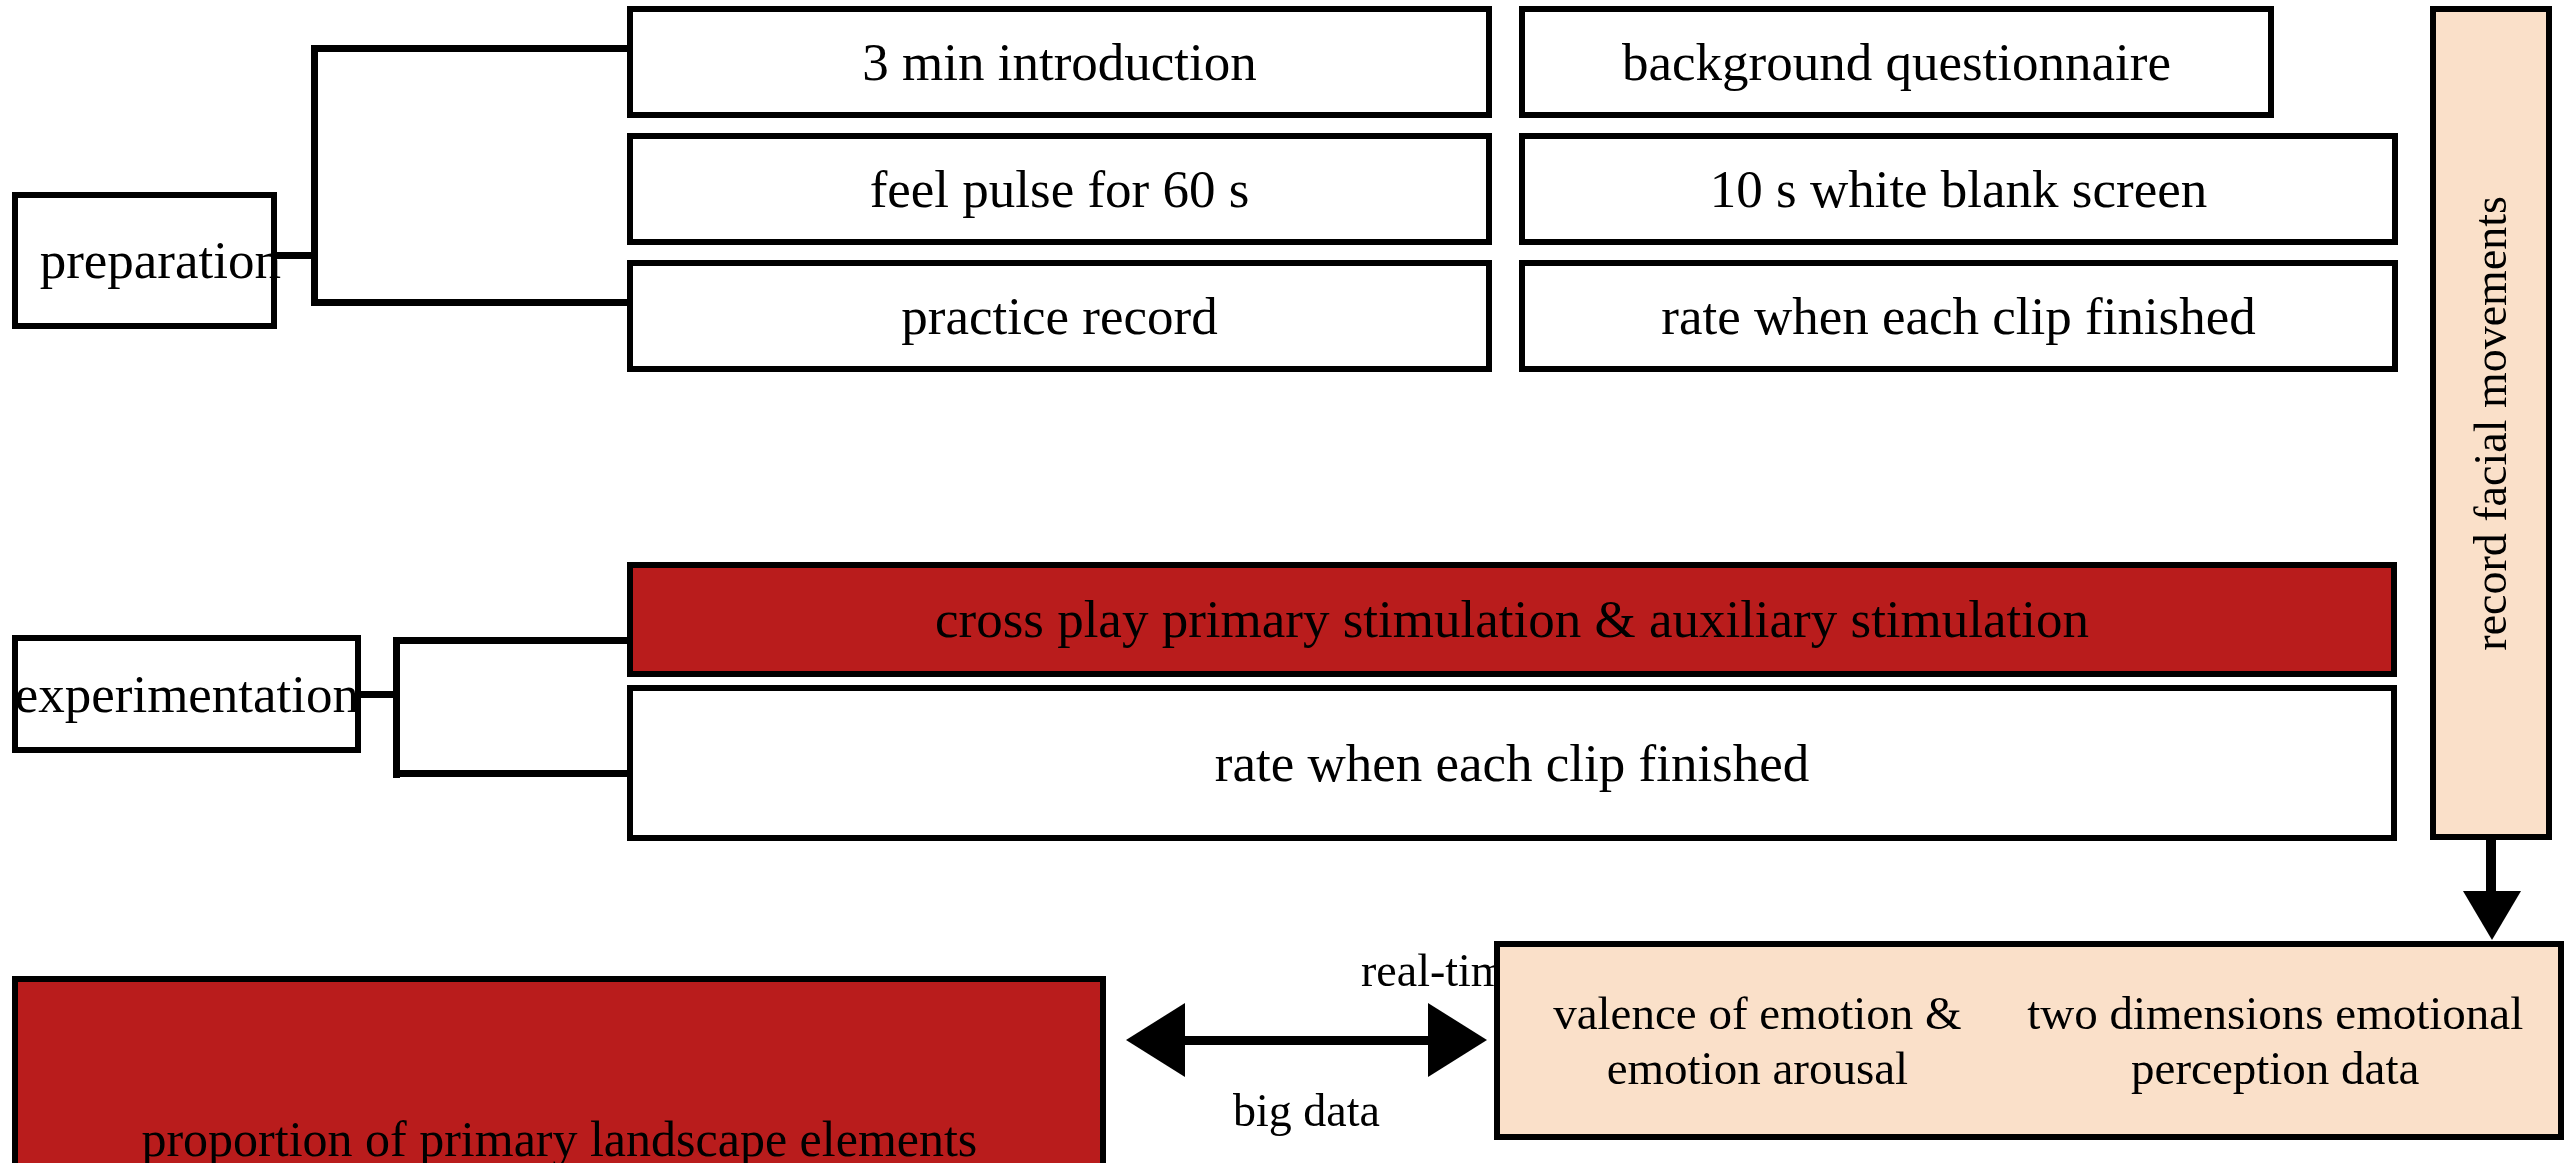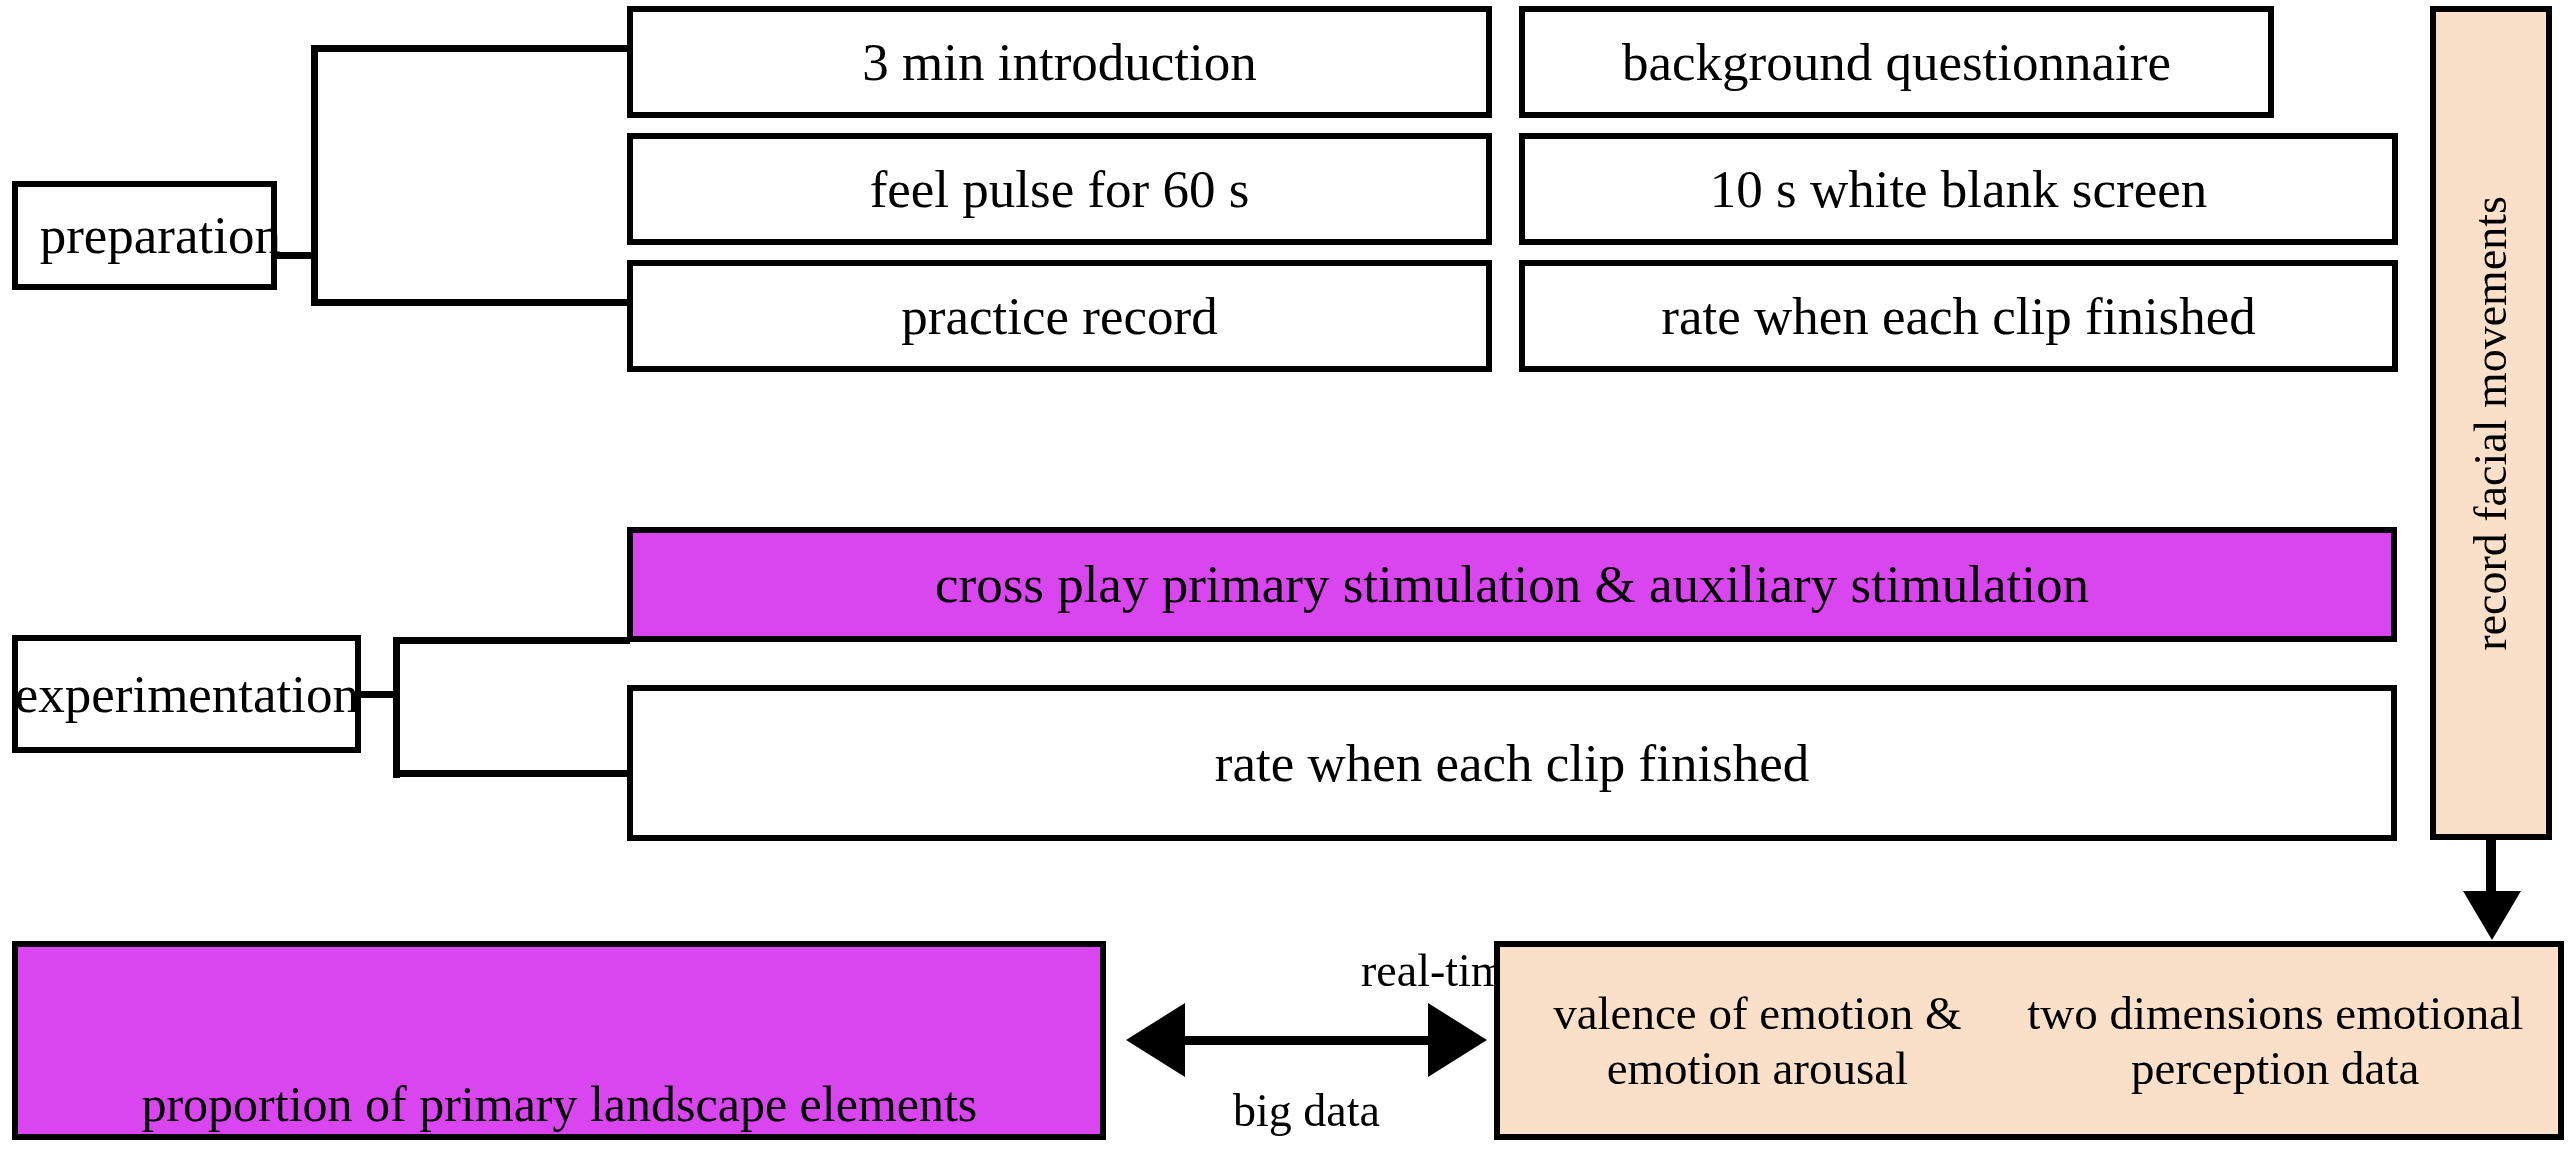--- a/index.html
+++ b/index.html
@@ -27,21 +27,21 @@
     background: #ffffff;
     display: flex;
     align-items: center;
     justify-content: center;
     text-align: center;
     line-height: 1.18;
     color: #000000;
     font-size: 53px;
     padding: 0 11.2px;
   }
-  .box.blue   { background: #d946ef; }
+  .box.blue   { background: #b91c1c; margin-top: 35px; }
   .box.orange { background: #fae0c9; }
   .box.two-line { line-height: 1.16; }
 
   
   .vbox {
     position: absolute;
     box-sizing: border-box;
     border: 6.8px solid #000000;
     background: #fae0c9;
     display: flex;
@@ -109,21 +109,21 @@
     color: #000000;
     font-size: 46px;
     white-space: nowrap;
   }
 </style>
 </head>
 <body>
 
 <div id="canvas">
 
-  <div class="box" style="left:12.4px; top:181px; width:265px; height:109px;padding-left:42px;">
+  <div class="box" style="left:12.4px; top:192px; width:265px; height:137px;padding-left:42px;">
     <span>preparation</span>
   </div>
 
   <div class="bk-stem" style="left:277px; top:252px; width:37px;"></div>
   <div class="bk-spine" style="left:311px; top:45px; height:261px;"></div>
   <div class="bk-arm" style="left:311px; top:45px; width:317px;"></div>
   <div class="bk-arm" style="left:311px; top:299px; width:317px;"></div>
 
   <div class="box" style="left:627px; top:6.2px; width:865px; height:112px;">
     <span>3 min introduction</span>

